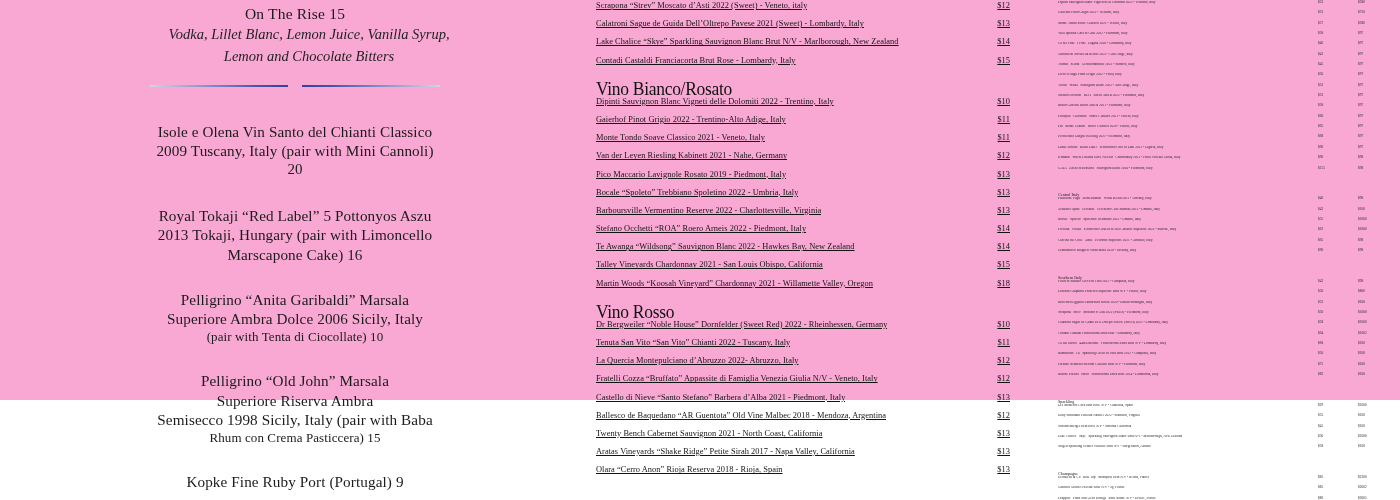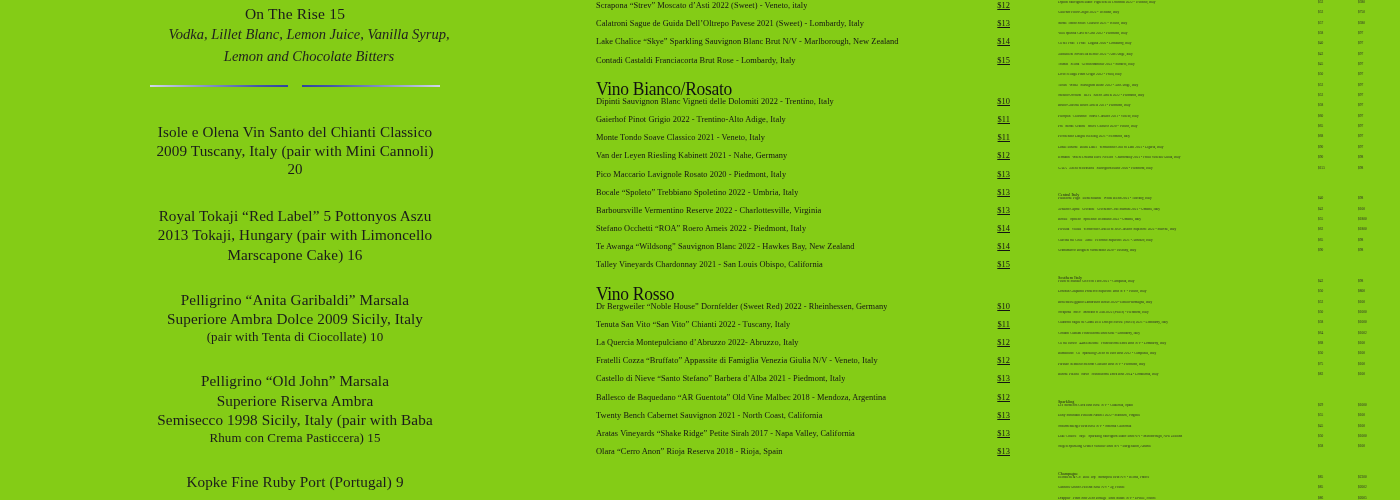--- a/index.html
+++ b/index.html
@@ -1,20 +1,20 @@
 <!DOCTYPE html>
 <html><head>
 <meta charset="utf-8">
 <style>
   html,body{margin:0;padding:0;}
   body{
     width:1400px;height:500px;overflow:hidden;background:#ffffff;
     font-family:"Liberation Serif", serif;color:#1a1a1a;
   }
-  .page{position:relative;width:1400px;height:500px;background:#84cc16;}
+  .page{position:relative;width:1400px;height:400px;background:#f9a8d4;}
 
   
   .col-left{
     position:absolute;left:0;top:0;width:590px;height:500px;
     text-align:center;padding-top:4px;box-sizing:border-box;
   }
   .cocktail-name{
     font-size:15.5px;letter-spacing:.2px;line-height:1.25;color:#1b1b1b;
   }
   .cocktail-desc{
@@ -46,21 +46,21 @@
   
   .col-mid{
     position:absolute;left:596px;top:0;width:414px;height:500px;
     box-sizing:border-box;padding-top:2px;
   }
   .mid-row{
     display:flex;align-items:baseline;justify-content:space-between;
     font-size:8.4px;line-height:1;height:18.2px;color:#141414;
     letter-spacing:.05px;white-space:nowrap;
   }
-  .mid-row .nm{flex:0 1 auto;overflow:hidden;}
+  .mid-row .nm{flex:0 1 auto;overflow:hidden;text-decoration:underline;}
   .mid-row .pr{flex:0 0 auto;padding-left:10px;text-align:right;min-width:26px;text-decoration:underline;}
   .mid-head{
     font-size:17.5px;line-height:1;height:23px;display:flex;align-items:flex-end;
     letter-spacing:-.3px;color:#111;font-weight:400;
     font-family:"Liberation Serif", serif;
     transform:scaleY(1.12);transform-origin:left bottom;
   }
 
   
   .col-right{
@@ -105,21 +105,21 @@
     </div>
 
     <div class="pairing">
       <div class="pairing-line">Royal Tokaji “Red Label” 5 Pottonyos Aszu</div>
       <div class="pairing-line">2013 Tokaji, Hungary (pair with Limoncello</div>
       <div class="pairing-line">Marscapone Cake)  16</div>
     </div>
 
     <div class="pairing">
       <div class="pairing-line">Pelligrino “Anita Garibaldi” Marsala</div>
-      <div class="pairing-line">Superiore Ambra Dolce 2009 Sicily, Italy</div>
+      <div class="pairing-line">Superiore Ambra Dolce 2006 Sicily, Italy</div>
       <div class="pairing-line small">(pair with Tenta di Ciocollate)  10</div>
     </div>
 
     <div class="pairing">
       <div class="pairing-line">Pelligrino “Old John” Marsala</div>
       <div class="pairing-line">Superiore Riserva Ambra</div>
       <div class="pairing-line">Semisecco 1998 Sicily, Italy (pair with Baba</div>
       <div class="pairing-line small">Rhum con Crema Pasticcera)  15</div>
     </div>
 
@@ -156,21 +156,21 @@
       </div>
       <div class="mid-row">
         <span class="nm">Monte Tondo Soave Classico 2021 - Veneto, Italy</span>
         <span class="pr">$11</span>
       </div>
       <div class="mid-row">
         <span class="nm">Van der Leyen Riesling Kabinett 2021 - Nahe, Germany</span>
         <span class="pr">$12</span>
       </div>
       <div class="mid-row">
-        <span class="nm">Pico Maccario Lavignole Rosato 2020 - Piedmont, Italy</span>
+        <span class="nm">Pico Maccario Lavignole Rosato 2019 - Piedmont, Italy</span>
         <span class="pr">$13</span>
       </div>
       <div class="mid-row">
         <span class="nm">Bocale “Spoleto” Trebbiano Spoletino 2022 - Umbria, Italy</span>
         <span class="pr">$13</span>
       </div>
       <div class="mid-row">
         <span class="nm">Barboursville Vermentino Reserve 2022 - Charlottesville, Virginia</span>
         <span class="pr">$13</span>
       </div>
@@ -178,20 +178,24 @@
         <span class="nm">Stefano Occhetti “ROA” Roero Arneis 2022 - Piedmont, Italy</span>
         <span class="pr">$14</span>
       </div>
       <div class="mid-row">
         <span class="nm">Te Awanga “Wildsong” Sauvignon Blanc 2022 - Hawkes Bay, New Zealand</span>
         <span class="pr">$14</span>
       </div>
       <div class="mid-row">
         <span class="nm">Talley Vineyards Chardonnay 2021 - San Louis Obispo, California</span>
         <span class="pr">$15</span>
+      </div>
+      <div class="mid-row">
+        <span class="nm">Martin Woods “Koosah Vineyard” Chardonnay 2021 - Willamette Valley, Oregon</span>
+        <span class="pr">$18</span>
       </div>
       <div class="mid-head">Vino Rosso</div>
       <div class="mid-row">
         <span class="nm">Dr Bergweiler “Noble House” Dornfelder (Sweet Red) 2022 - Rheinhessen, Germany</span>
         <span class="pr">$10</span>
       </div>
       <div class="mid-row">
         <span class="nm">Tenuta San Vito “San Vito” Chianti 2022 - Tuscany, Italy</span>
         <span class="pr">$11</span>
       </div>

